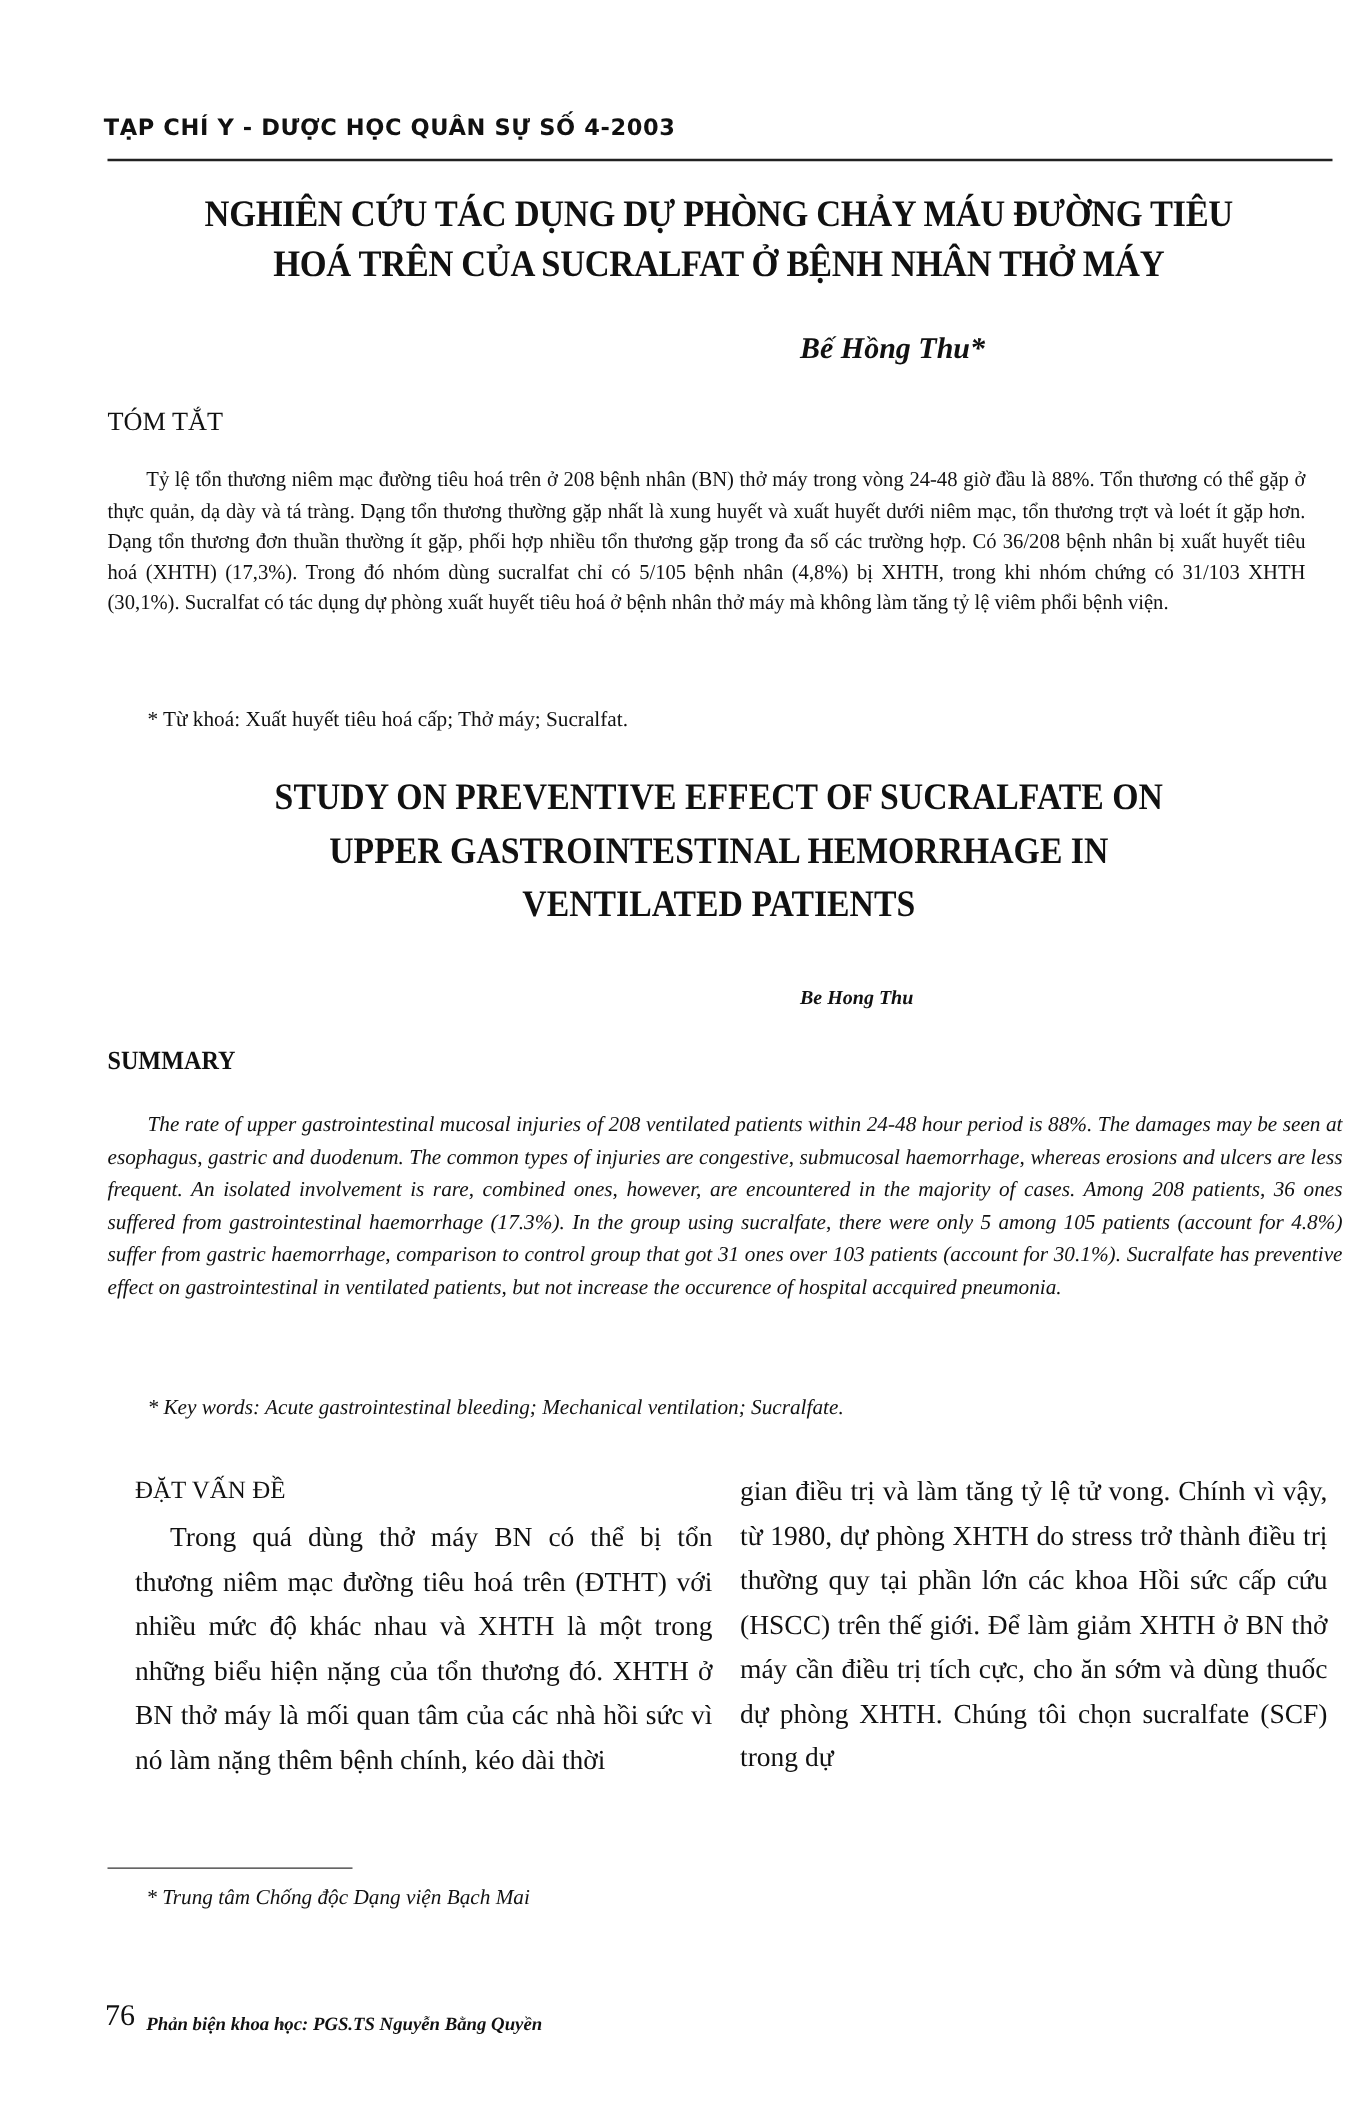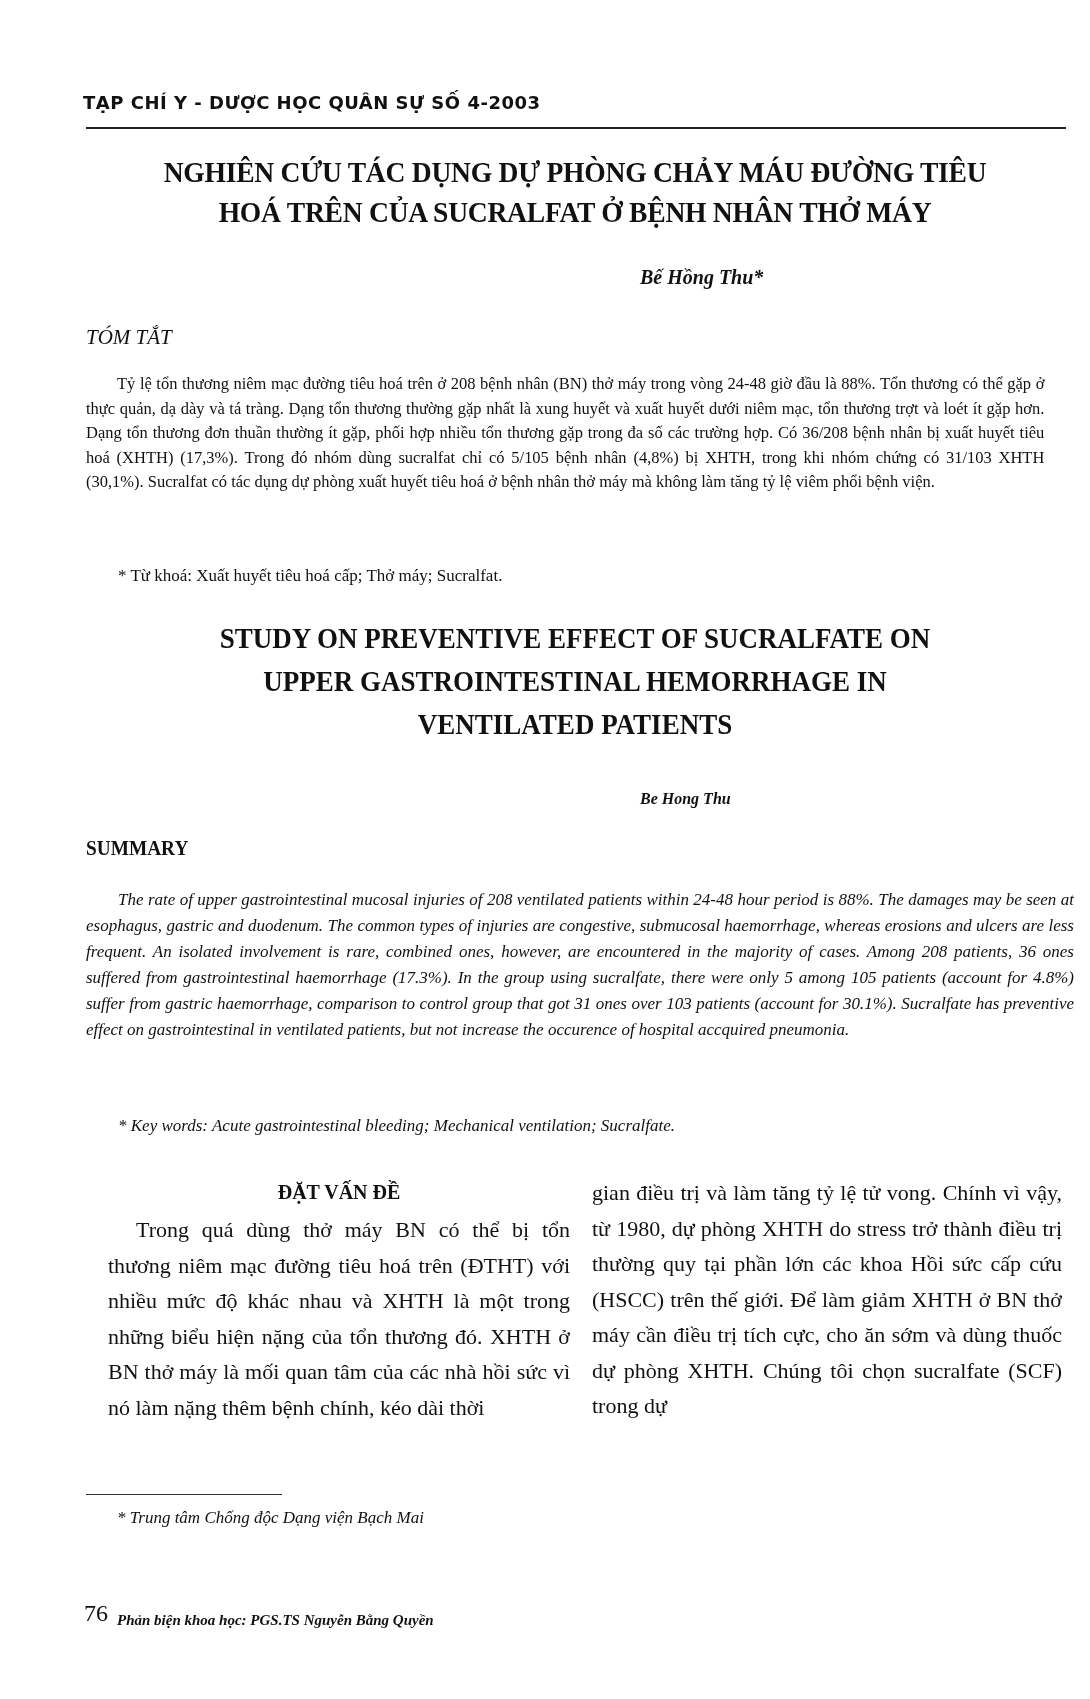--- a/index.html
+++ b/index.html
@@ -45,29 +45,28 @@
       letter-spacing: -0.3px;
       transform: scaleX(0.92);
       transform-origin: center top;
     }
     .author-vn {
       position: absolute;
       left: 640px;
       top: 266px;
       font-style: italic;
       font-weight: bold;
-      font-size: 20px;
+      font-size: 24px;
     }
     .section-tomtat {
       position: absolute;
       left: 86px;
       top: 325px;
       font-size: 21px;
       font-weight: normal;
-      font-style: italic;
     }
     .abstract-vn {
       position: absolute;
       left: 86px;
       top: 372px;
       width: 988px;
       font-size: 17px;
       line-height: 24.5px;
       text-align: justify;
       text-indent: 32px;
@@ -135,22 +134,21 @@
       top: 1175px;
       width: 462px;
     }
     .col-right {
       position: absolute;
       left: 592px;
       top: 1175px;
       width: 470px;
     }
     .section-heading {
-      text-align: center;
-      font-weight: bold;
+      font-weight: normal;
       font-size: 20px;
       margin: 6px 0 8px 0;
     }
     .body-text {
       font-size: 22px;
       line-height: 35.5px;
       text-align: justify;
       margin: 0;
     }
     .col-left .body-text {

